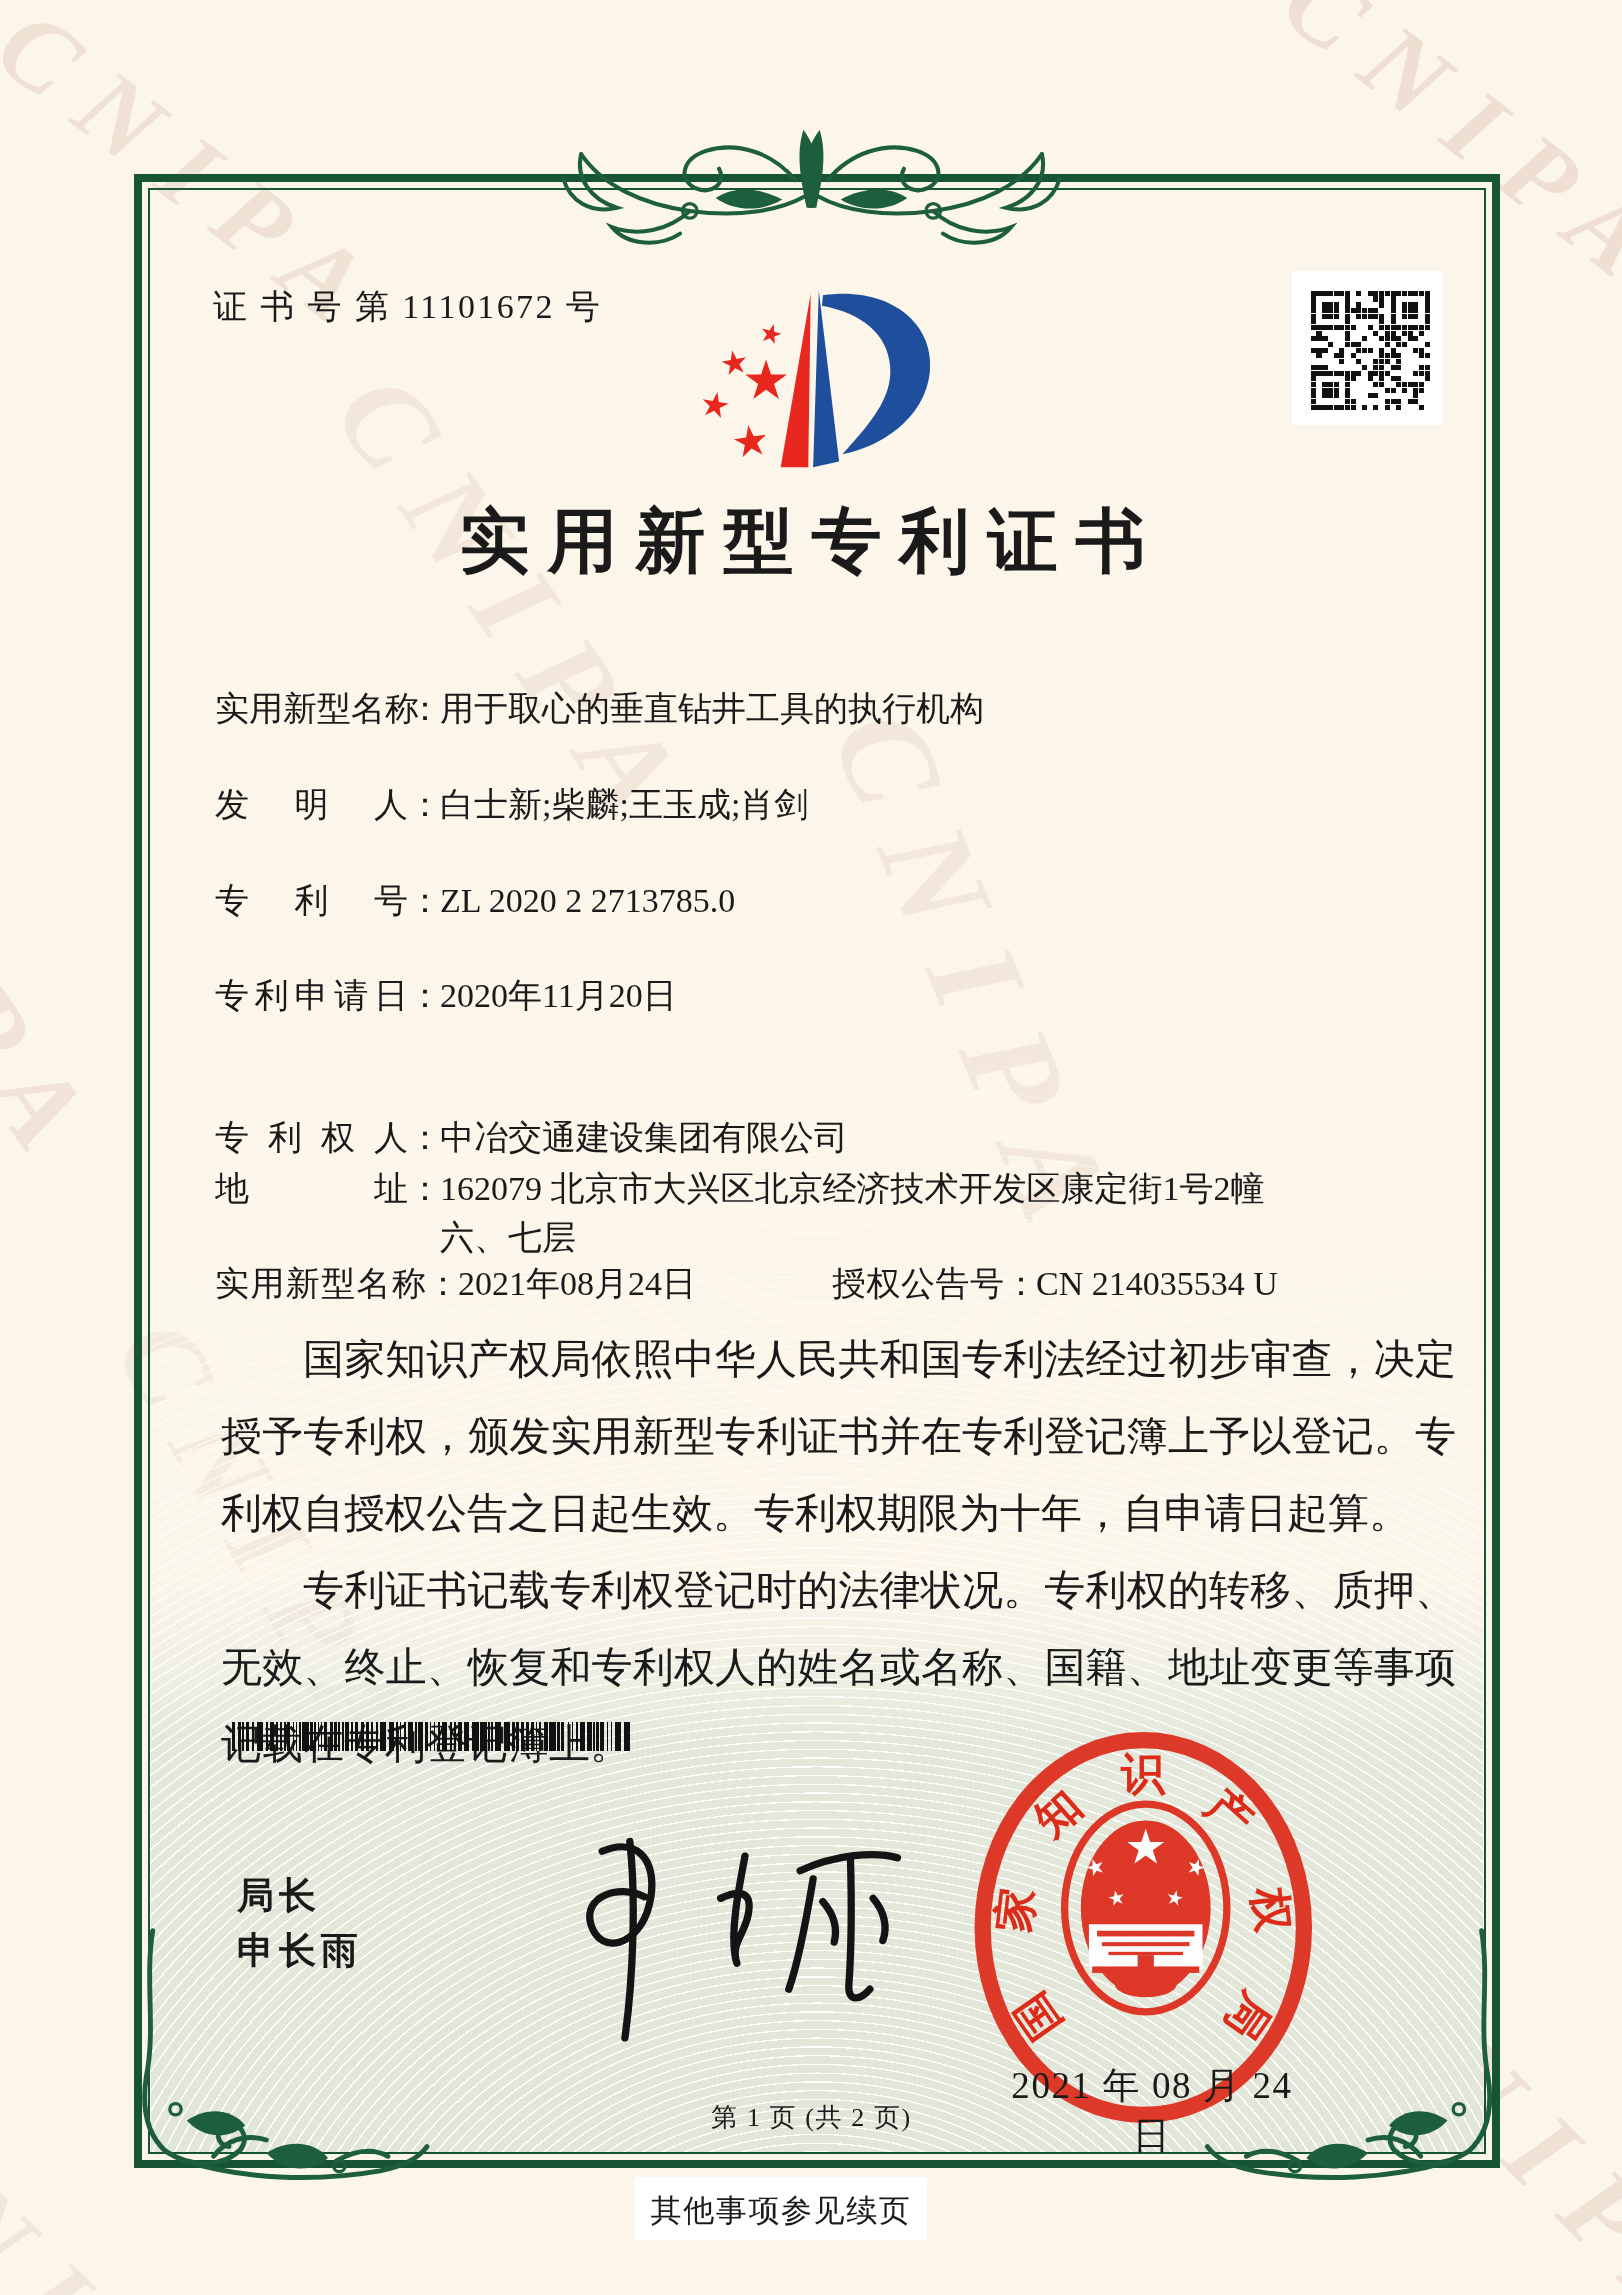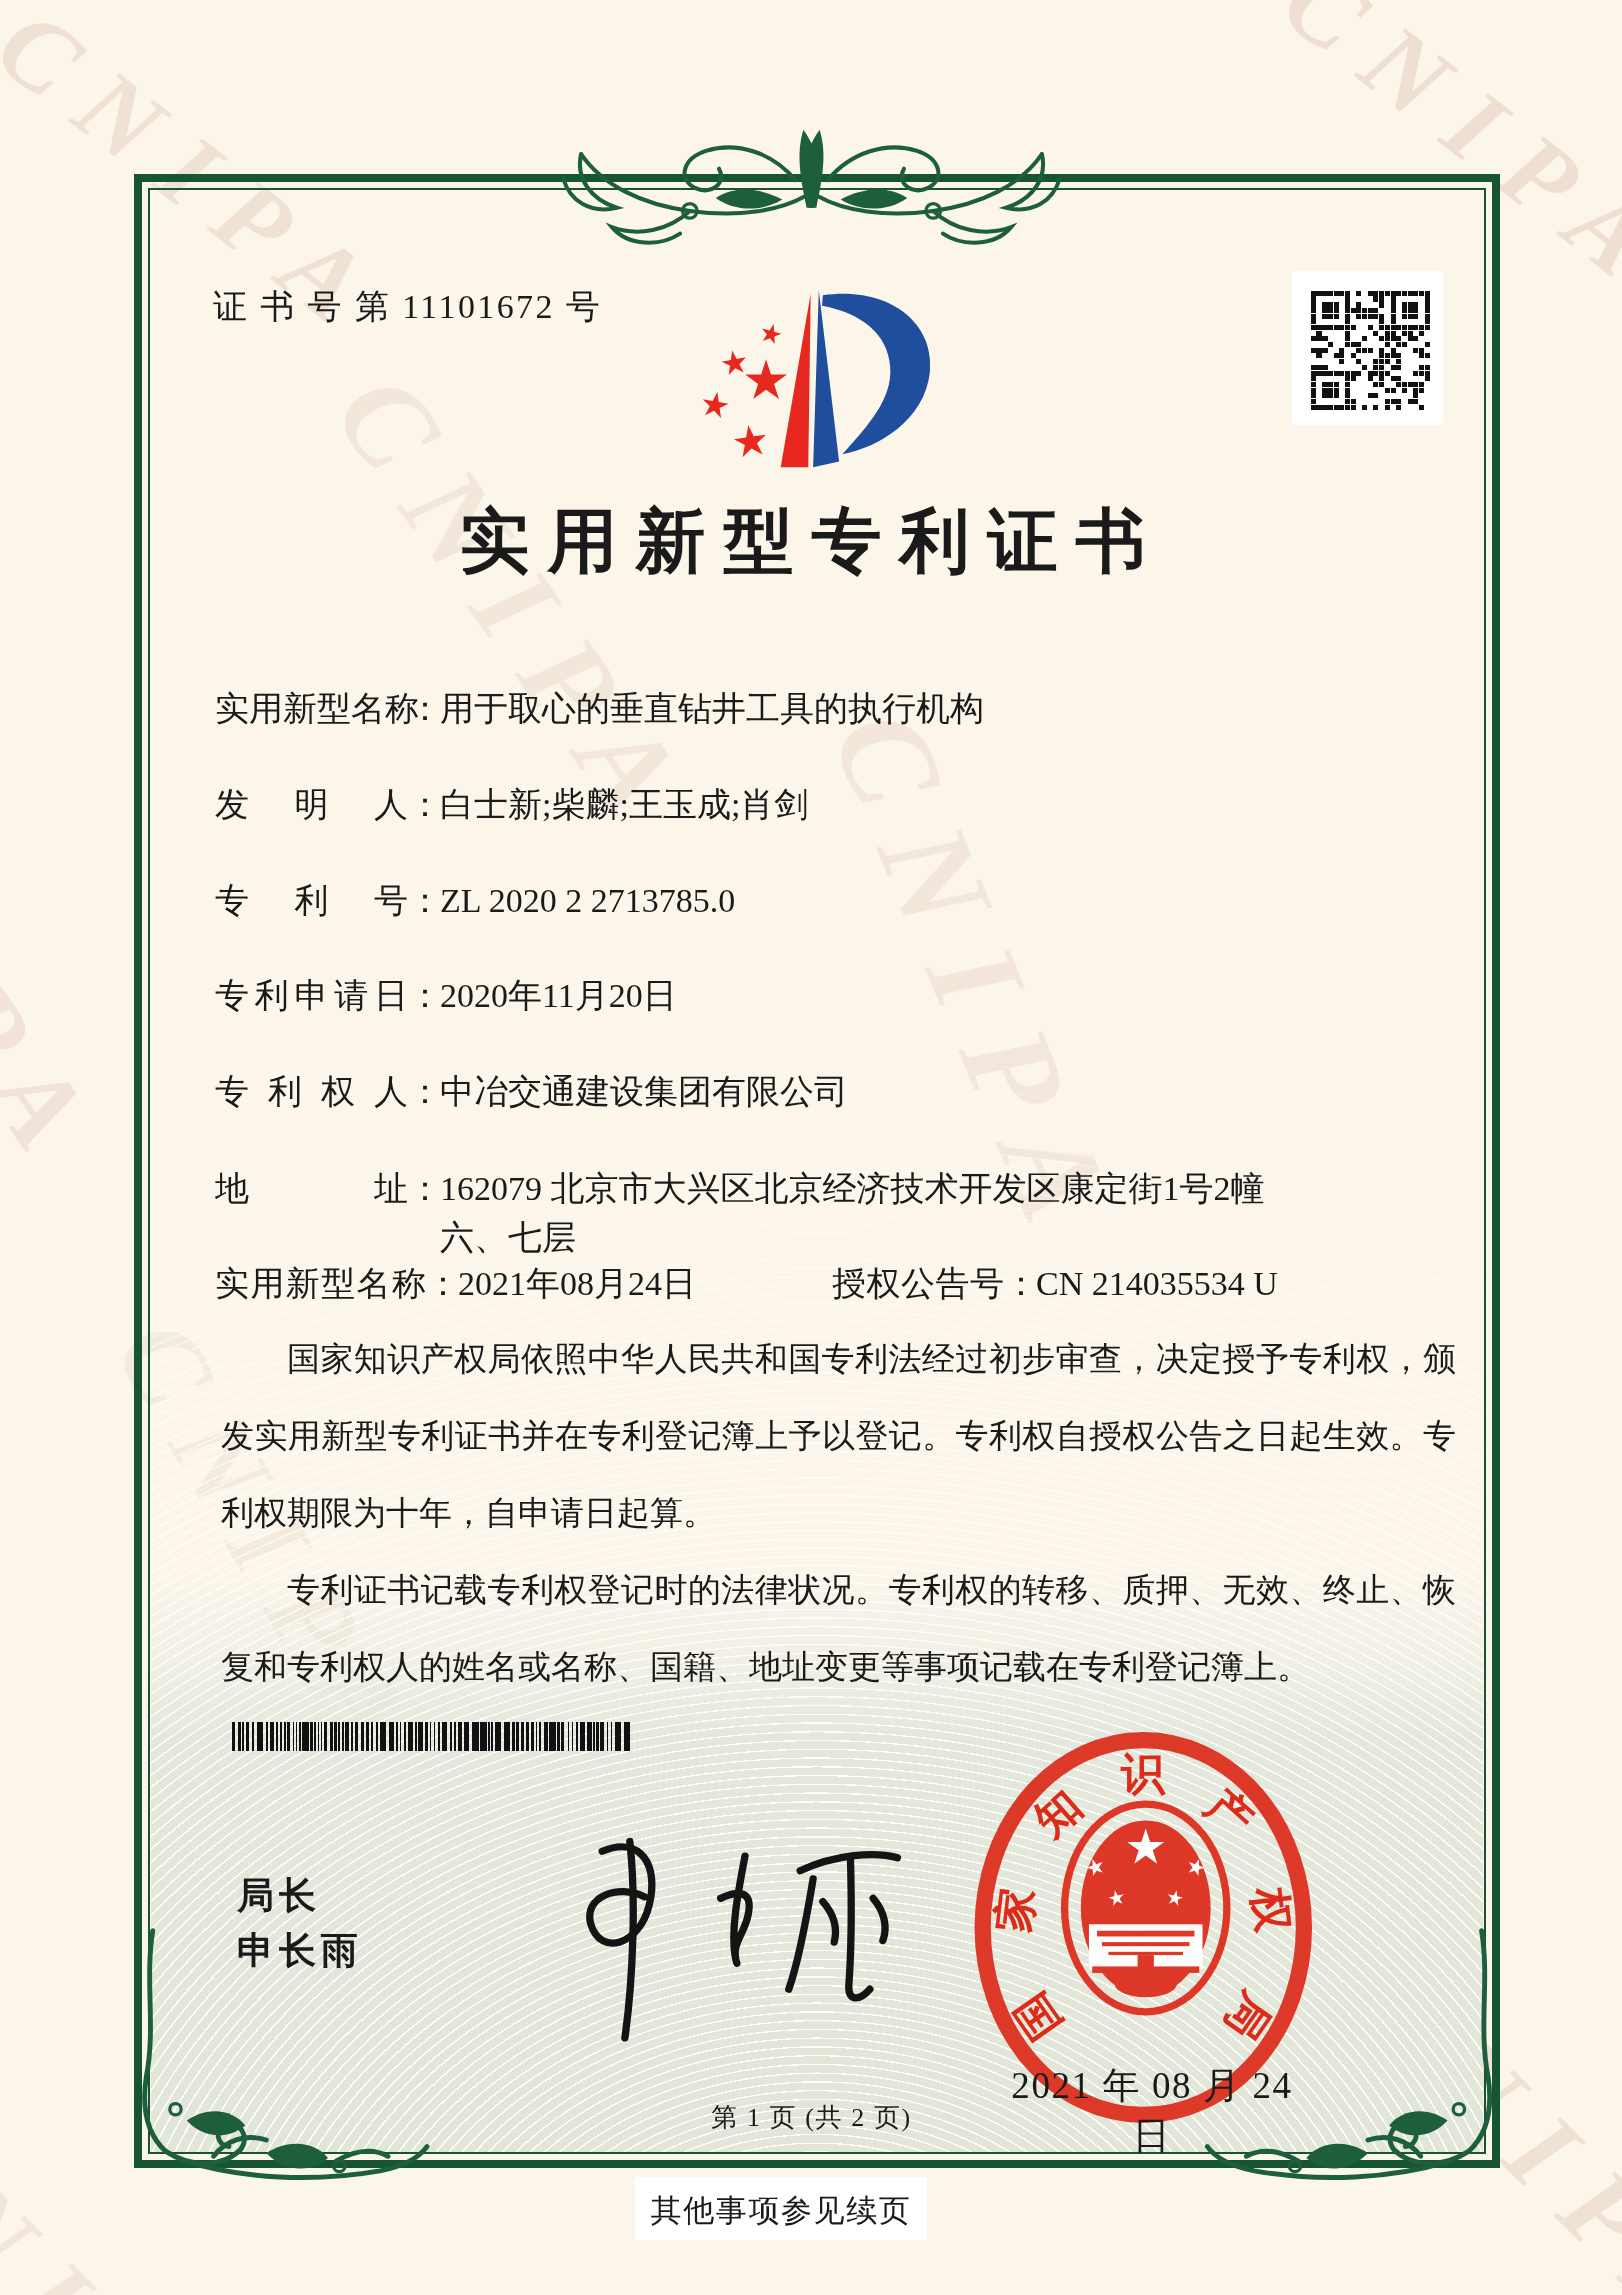--- a/index.html
+++ b/index.html
@@ -28,21 +28,21 @@
   .certno{left:213px;top:284px;font-size:34px;letter-spacing:2.4px;}
   .title{left:50%;top:495px;transform:translateX(-50%);font-size:70px;font-weight:bold;
          letter-spacing:18px;white-space:nowrap;}
   .row{left:215px;font-size:34px;line-height:41px;white-space:nowrap;}
   .flabel{display:inline-block;width:193px;text-align:justify;text-align-last:justify;vertical-align:top;}
   .colon{display:inline-block;width:32px;vertical-align:top;}
   .fvalue{display:inline-block;vertical-align:top;white-space:normal;}
   .addrval{width:1014px;}
   .grant2{position:absolute;left:617px;top:0;white-space:nowrap;}
   .grant2 .flabel{width:172px;}
-  .body-text{left:221px;top:1321px;width:1235px;font-size:33px;line-height:77px;
+  .body-text{left:221px;top:1321px;width:1235px;font-size:41px;line-height:77px;
       text-align:justify;word-break:break-all;}
   .body-text p{margin:0;text-indent:2em;}
   .barcode{left:232px;top:1722px;width:414px;height:29px;font-size:0;}
   .barcode i{display:inline-block;height:29px;background:#111;}
   .dir{left:237px;font-size:37px;font-family:"Liberation Sans","DejaVu Sans",sans-serif;
        font-weight:600;letter-spacing:4.9px;}
   .footer-page{left:0;width:100%;top:2100px;text-align:center;font-size:26px;letter-spacing:1.6px;}
   .note-box{left:635px;top:2177px;width:292px;height:63px;background:#ffffff;text-align:center;z-index:6;}
   .note-box span{display:inline-block;margin-top:13px;font-size:31px;letter-spacing:1.6px;}
   
@@ -319,21 +319,21 @@
   </div>
   <div class="abs row" style="top:784px">
     <span class="flabel">发明人</span><span class="colon">：</span><span class="fvalue">白士新;柴麟;王玉成;肖剑</span>
   </div>
   <div class="abs row" style="top:880px">
     <span class="flabel">专利号</span><span class="colon">：</span><span class="fvalue">ZL 2020 2 2713785.0</span>
   </div>
   <div class="abs row" style="top:975px">
     <span class="flabel">专利申请日</span><span class="colon">：</span><span class="fvalue">2020年11月20日</span>
   </div>
-  <div class="abs row" style="top:1071px">
+  <div class="abs row" style="top:1117px">
     <span class="flabel">专利权人</span><span class="colon">：</span><span class="fvalue">中冶交通建设集团有限公司</span>
   </div>
   <div class="abs row" style="top:1168px">
     <span class="flabel">地址</span><span class="colon">：</span><span class="fvalue addrval"><span style="display:block">162079 北京市大兴区北京经济技术开发区康定街1号2幢</span><span style="display:block;margin-top:8px">六、七层</span></span>
   </div>
   <div class="abs row" style="top:1263px">
     <span class="flabel" style="width:211px">实用新型名称</span><span class="colon">：</span><span class="fvalue">2021年08月24日</span>
     <span class="grant2">
       <span class="flabel">授权公告号</span><span class="colon">：</span><span class="fvalue">CN 214035534 U</span>
     </span>

